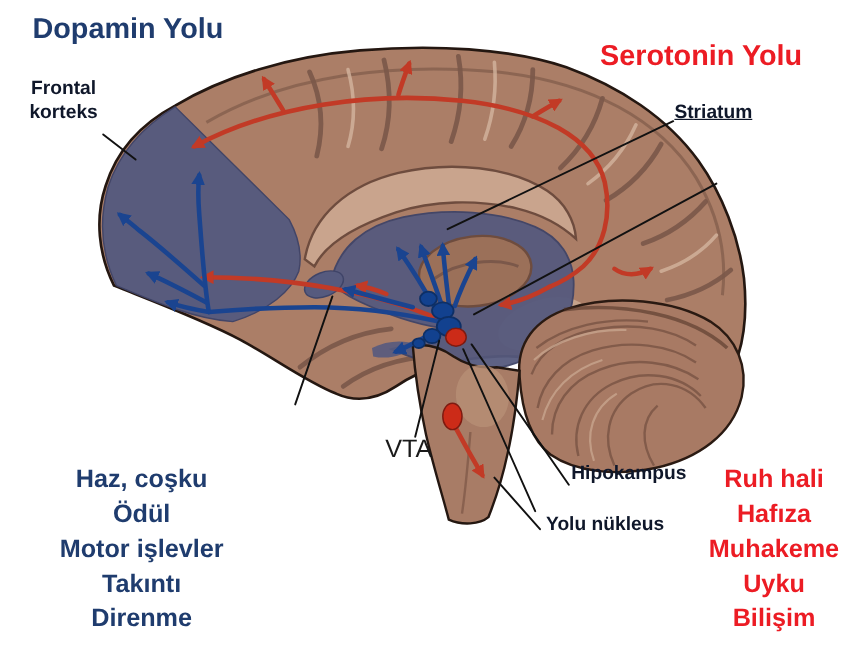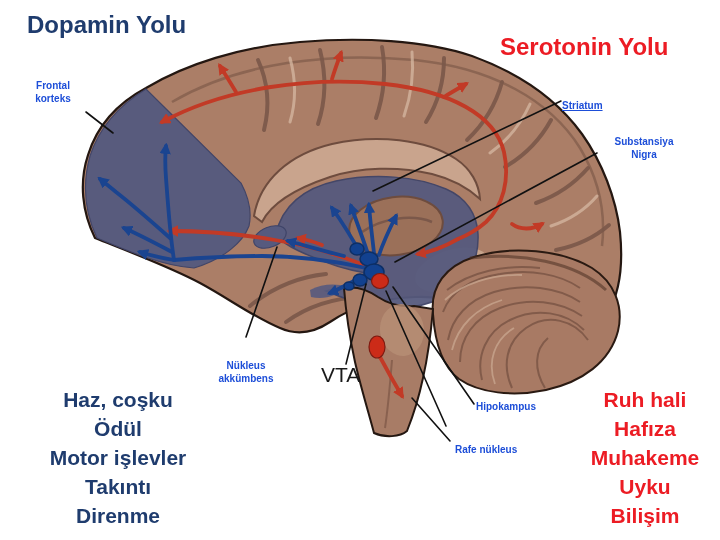--- a/index.html
+++ b/index.html
@@ -5,21 +5,21 @@
   html,body{margin:0;padding:0;background:#ffffff;}
   .canvas{
     position:relative;width:720px;height:540px;background:#ffffff;
     font-family:"Liberation Sans",sans-serif;overflow:hidden;
   }
   .canvas svg{position:absolute;left:0;top:0;}
   .lbl{position:absolute;white-space:pre-line;line-height:1.25;}
   .title{font-size:24px;font-weight:bold;}
   .title-blue{color:#1f3c6e;}
   .title-red{color:#ec1c24;}
-  .anat{font-size:10px;font-weight:bold;color:#1d4ed8;text-align:center;margin-top:16px;}
+  .anat{font-size:16px;font-weight:bold;color:#0f172a;text-align:center;}
   .anat-left{text-align:left;}
   .vta{font-size:21px;font-weight:400;color:#1a1a1a;}
   .effects{position:absolute;text-align:center;font-size:21px;font-weight:bold;line-height:29px;}
   .effects-blue{color:#1f3c6e;}
   .effects-red{color:#ec1c24;}
 </style>
 </head>
 <body>
 
 <div class="canvas">
@@ -170,27 +170,23 @@
       <line x1="412" y1="398" x2="450" y2="441"></line>
     </g>
   </svg>
 
   <div class="lbl title title-blue" style="left:27px;top:10px;">Dopamin Yolu</div>
   <div class="lbl title title-red" style="left:500px;top:10px;width:175px;text-align:left;margin-top:22px;">Serotonin Yolu</div>
 
   <div class="lbl anat" style="left:6px;top:64px;width:94px;">Frontal
 korteks</div>
   <div class="lbl anat anat-left" style="left:562px;top:84px;text-decoration:underline;">Striatum</div>
-  <div class="lbl anat" style="left:588px;top:120px;width:112px;">Substansiya
-Nigra</div>
-  <div class="lbl anat" style="left:192px;top:344px;width:108px;">Nükleus
-akkümbens</div>
   <div class="lbl vta" style="left:321px;top:362px;">VTA</div>
   <div class="lbl anat anat-left" style="left:476px;top:385px;">Hipokampus</div>
-  <div class="lbl anat anat-left" style="left:455px;top:428px;">Rafe nükleus</div>
+  <div class="lbl anat anat-left" style="left:455px;top:428px;">Yolu nükleus</div>
 
   <div class="effects effects-blue" style="left:20px;top:385px;width:196px;">
     <div>Haz, coşku</div>
     <div>Ödül</div>
     <div>Motor işlevler</div>
     <div>Takıntı</div>
     <div>Direnme</div>
   </div>
 
   <div class="effects effects-red" style="left:545px;top:385px;width:200px;">

